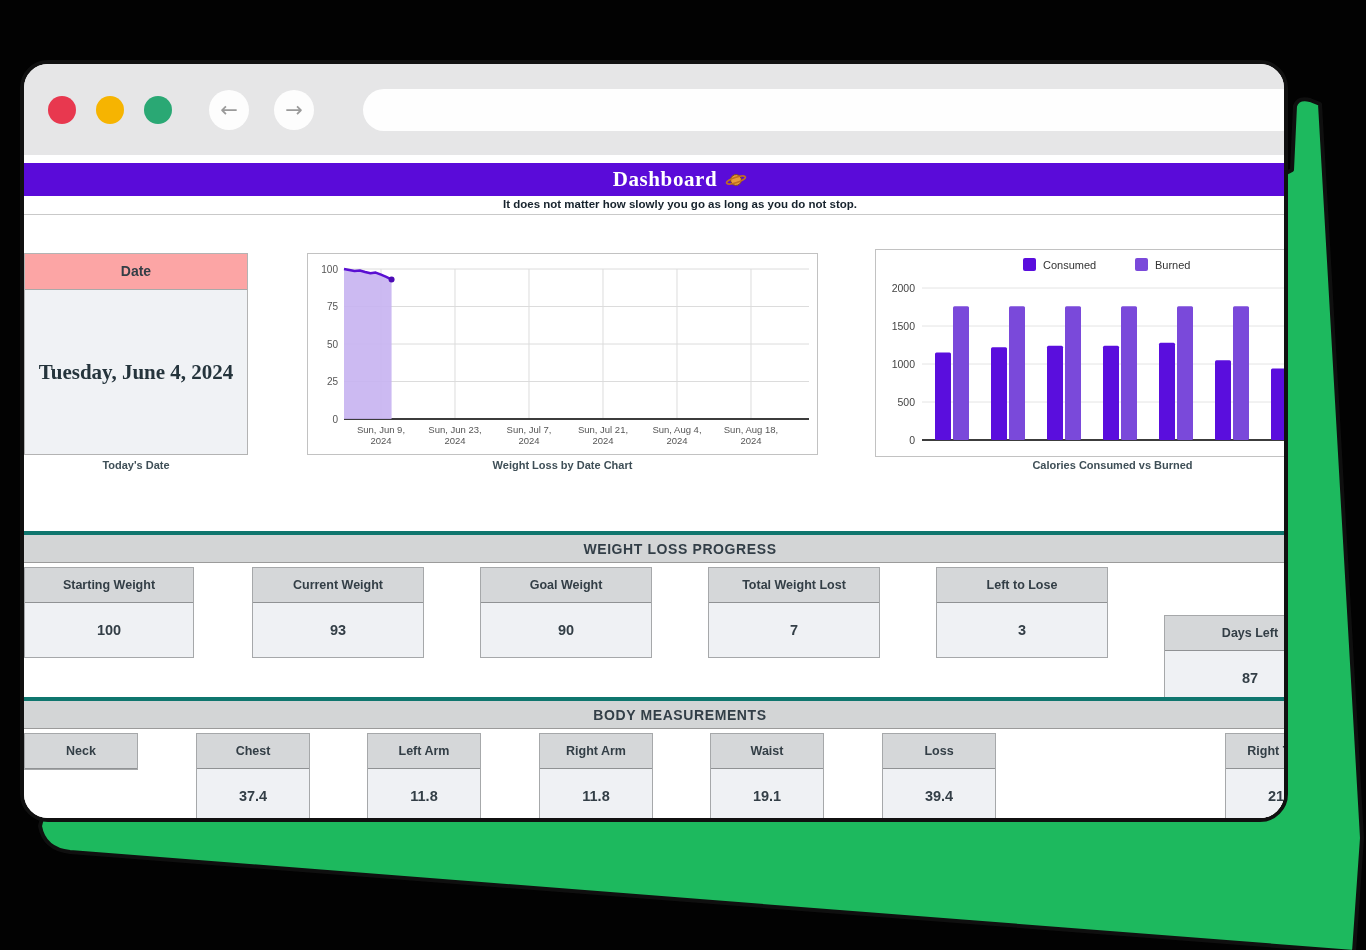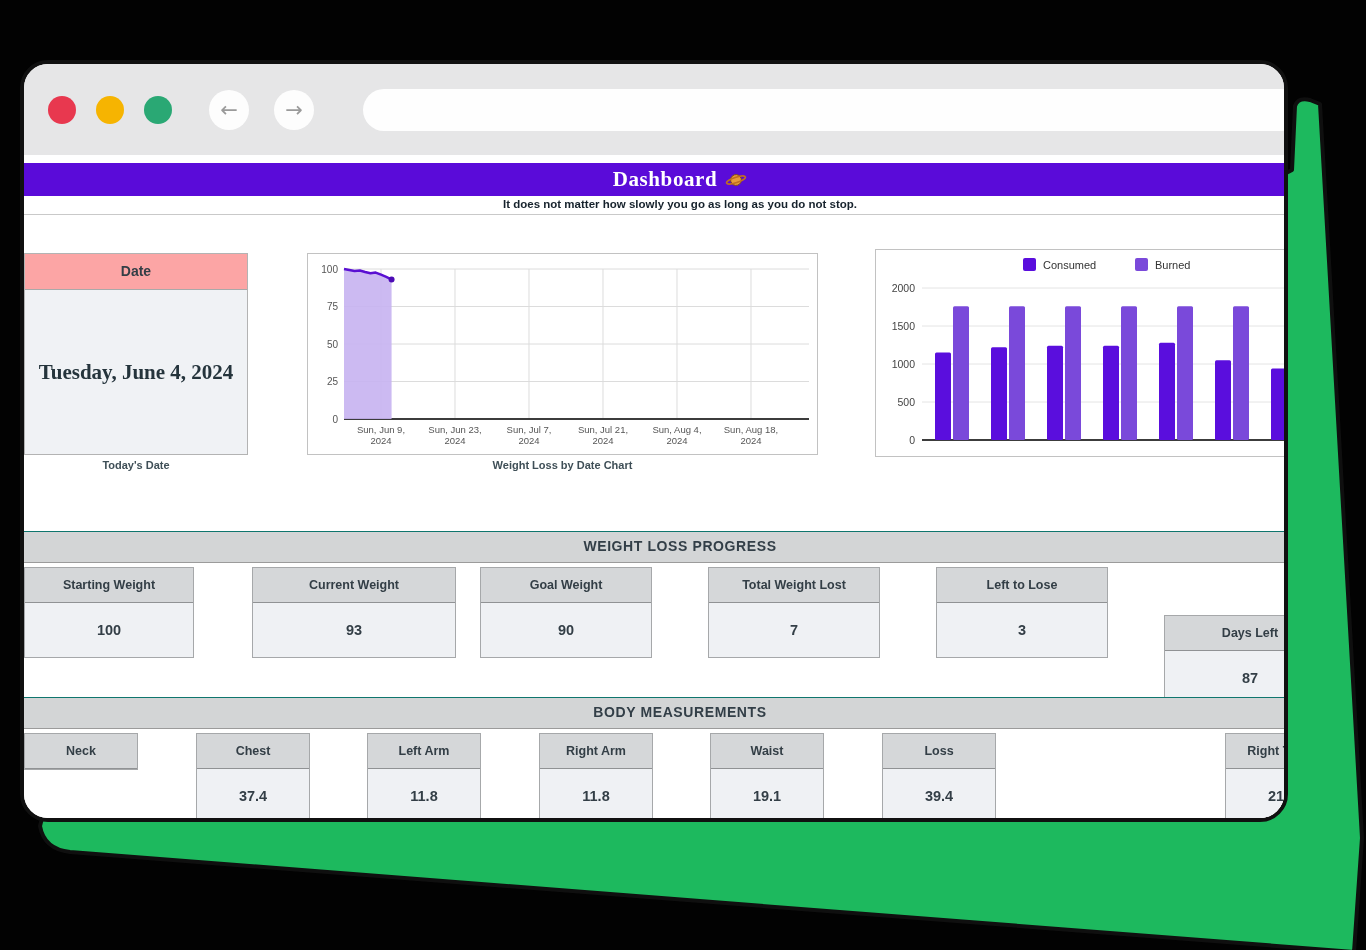--- a/index.html
+++ b/index.html
@@ -46,21 +46,21 @@
   .date-value { font-family:"Liberation Serif", serif; font-weight:bold; font-size:21px; color:#25343c; }
   .chart-card.weight { left:283px; width:511px; height:202px; }
   .chart-card.cal    { left:851px; top:94px; width:475px; height:208px; }
   .caption { position:absolute; top:304px; text-align:center; font-size:11px; font-weight:600; color:#3f4f57; }
   .cap-date   { left:0; width:224px; }
   .cap-weight { left:283px; width:511px; }
   .cap-cal    { left:851px; width:475px; }
 
   
   .section-banner { position:absolute; left:0; width:1312px; height:32px; background:#d3d5d6;
-                    border-top:1px solid #0f766e; border-bottom:1px solid #9b9b9b;
+                    border-top:4px solid #0f766e; border-bottom:1px solid #9b9b9b;
                     text-align:center; line-height:28px; font-size:14px; font-weight:bold;
                     letter-spacing:.6px; color:#323e47; }
   .banner-progress { top:376px; }
   .banner-measure  { top:542px; }
   .cards-row { position:absolute; left:0; height:92px; }
   .row-progress { top:412px; width:1312px; }
   .row-measure  { top:578px; width:1312px; }
   .stat-card { position:absolute; top:0; border:1px solid #a6a8aa; background:#eff1f4; }
   .stat-head { height:35px; background:#d5d7d9; border-bottom:1px solid #909294;
                display:flex; align-items:center; justify-content:center;
@@ -178,28 +178,29 @@
               <rect x="301" y="56.24000000000001" width="16" height="133.76" rx="1.5" fill="#7a49da"></rect>
               <rect x="339" y="110.2" width="16" height="79.8" rx="1.5" fill="#5a0edd"></rect>
               <rect x="357" y="56.24000000000001" width="16" height="133.76" rx="1.5" fill="#7a49da"></rect>
               <rect x="395" y="118.56" width="16" height="71.44" rx="1.5" fill="#5a0edd"></rect>
               <rect x="413" y="56.24000000000001" width="16" height="133.76" rx="1.5" fill="#7a49da"></rect>
             </svg>
         </div>
 
         <div class="caption cap-date">Today's Date</div>
         <div class="caption cap-weight">Weight Loss by Date Chart</div>
+        <div class="caption cap-cal">Calories Consumed vs Burned</div>
 
         <div class="section-banner banner-progress">WEIGHT LOSS PROGRESS</div>
         <div class="cards-row row-progress" id="progressRow">
             <div class="stat-card" style="left: 0px; width: 170px;">
     <div class="stat-head">Starting Weight</div>
     <div class="stat-val">100</div>
   </div>
-            <div class="stat-card" style="left: 228px; width: 204px;">
+            <div class="stat-card" style="left: 228px; width: 172px;">
     <div class="stat-head">Current Weight</div>
     <div class="stat-val">93</div>
   </div>
             <div class="stat-card" style="left: 456px; width: 172px;">
     <div class="stat-head">Goal Weight</div>
     <div class="stat-val">90</div>
   </div>
             <div class="stat-card" style="left: 684px; width: 172px;">
     <div class="stat-head">Total Weight Lost</div>
     <div class="stat-val">7</div>

